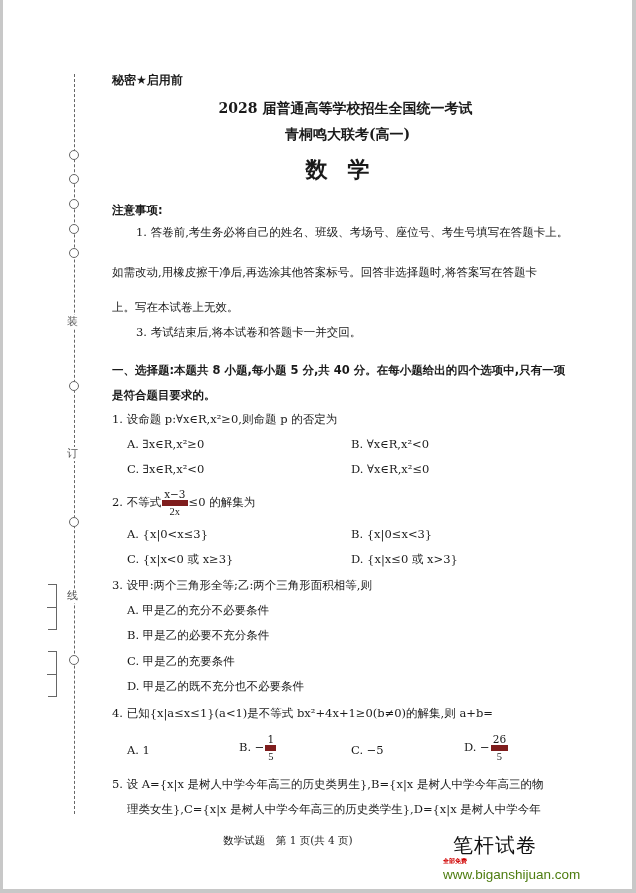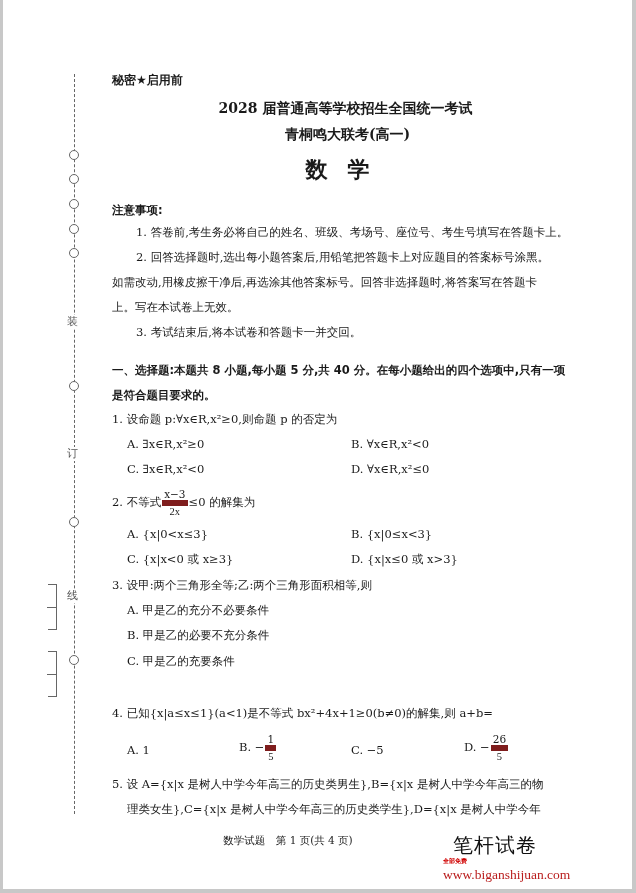--- a/index.html
+++ b/index.html
@@ -40,21 +40,21 @@
     .note-head { left: 109px; top: 203px; font-size: 11.5px; font-weight: bold; font-family: "DejaVu Sans", sans-serif; }
     .txt { font-size: 11.5px; line-height: 16px; }
     .bold { font-weight: bold; font-family: "DejaVu Sans", sans-serif; }
     .frac { display: inline-block; vertical-align: middle; text-align: center; font-size: 10.5px; line-height: 12px; margin: 0 1px; }
     .frac .num { display: block; border-bottom: 6px solid #7f1d1d; padding: 0 2px; }
     .frac .den { display: block; padding: 0 2px; font-family: Liberation Serif, serif; }
 
     .footer { left: 0; width: 520px; text-align: center; top: 834px; font-size: 10.5px; padding-left: 50px; }
     .wm-big { left: 450px; top: 832px; font-size: 20px; font-family: "DejaVu Sans", sans-serif; color: #111; letter-spacing: 1px; }
     .wm-red { left: 440px; top: 857px; font-size: 6px; color: #d00000; font-family: "DejaVu Sans", sans-serif; font-weight: bold; }
-    .wm-url { left: 440px; top: 867px; font-size: 13.5px; font-family: Liberation Serif, serif; color: #b91c1c; }
+    .wm-url { left: 440px; top: 867px; font-size: 13.5px; font-family: Liberation Sans, sans-serif; color: #4d7c0f; }
   </style>
 </head>
 <body>
 
 <div class="page">
 
   <div class="bind-line"></div>
   <div class="bind-circle" style="top:150px"></div>
   <div class="bind-circle" style="top:174px"></div>
   <div class="bind-circle" style="top:199px"></div>
@@ -73,22 +73,21 @@
       <div class="mid"></div>
     </div>
 
   <div class="abs secret">秘密★启用前</div>
   <div class="abs title1">2028 届普通高等学校招生全国统一考试</div>
   <div class="abs title2">青桐鸣大联考(高一)</div>
   <div class="abs subject">数学</div>
 
   <div class="abs note-head">注意事项:</div>
   <div class="abs txt" style="left:133px; top:224px">1. 答卷前,考生务必将自己的姓名、班级、考场号、座位号、考生号填写在答题卡上。</div>
-  <div class="abs txt" style="left:133px; top:249px">2. 回答选择题时,选出每小题答案后,用铅笔把答题卡上对应题目的答案标号涂黑。</div>
-  <div class="abs txt" style="left:109px; top:274px">如需改动,用橡皮擦干净后,再选涂其他答案标号。回答非选择题时,将答案写在答题卡</div>
+  <div class="abs txt" style="left:109px; top:264px">如需改动,用橡皮擦干净后,再选涂其他答案标号。回答非选择题时,将答案写在答题卡</div>
   <div class="abs txt" style="left:109px; top:299px">上。写在本试卷上无效。</div>
   <div class="abs txt" style="left:133px; top:324px">3. 考试结束后,将本试卷和答题卡一并交回。</div>
 
   <div class="abs txt bold" style="left:109px; top:362px">一、选择题:本题共 8 小题,每小题 5 分,共 40 分。在每小题给出的四个选项中,只有一项</div>
   <div class="abs txt bold" style="left:109px; top:387px">是符合题目要求的。</div>
 
   <div class="abs txt" style="left:109px; top:411px">1. 设命题 p:∀x∈R,x²≥0,则命题 p 的否定为</div>
   <div class="abs txt" style="left:124px; top:436px">A. ∃x∈R,x²≥0</div>
   <div class="abs txt" style="left:348px; top:436px">B. ∀x∈R,x²&lt;0</div>
   <div class="abs txt" style="left:124px; top:461px">C. ∃x∈R,x²&lt;0</div>
@@ -99,20 +98,21 @@
   </div>
   <div class="abs txt" style="left:124px; top:526px">A. {x|0&lt;x≤3}</div>
   <div class="abs txt" style="left:348px; top:526px">B. {x|0≤x&lt;3}</div>
   <div class="abs txt" style="left:124px; top:551px">C. {x|x&lt;0 或 x≥3}</div>
   <div class="abs txt" style="left:348px; top:551px">D. {x|x≤0 或 x&gt;3}</div>
 
   <div class="abs txt" style="left:109px; top:577px">3. 设甲:两个三角形全等;乙:两个三角形面积相等,则</div>
   <div class="abs txt" style="left:124px; top:602px">A. 甲是乙的充分不必要条件</div>
   <div class="abs txt" style="left:124px; top:627px">B. 甲是乙的必要不充分条件</div>
   <div class="abs txt" style="left:124px; top:653px">C. 甲是乙的充要条件</div>
+  <div class="abs txt" style="left:124px; top:678px">D. 甲是乙的既不充分也不必要条件</div>
 
   <div class="abs txt" style="left:109px; top:705px">4. 已知{x|a≤x≤1}(a&lt;1)是不等式 bx²+4x+1≥0(b≠0)的解集,则 a+b=</div>
   <div class="abs txt" style="left:124px; top:742px">A. 1</div>
   <div class="abs txt" style="left:236px; top:733px">
     <span>B. −</span><span class="frac"><span class="num">1</span><span class="den">5</span></span>
   </div>
   <div class="abs txt" style="left:348px; top:742px">C. −5</div>
   <div class="abs txt" style="left:461px; top:733px">
     <span>D. −</span><span class="frac"><span class="num">26</span><span class="den">5</span></span>
   </div>

